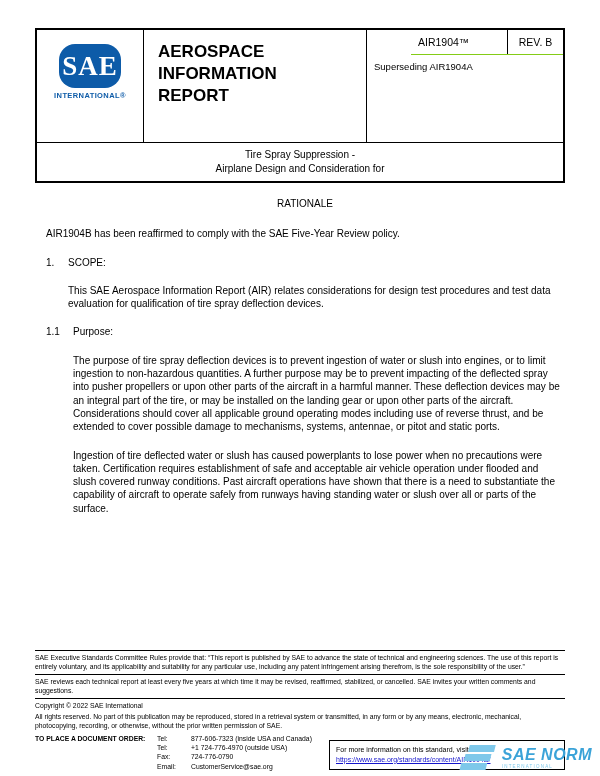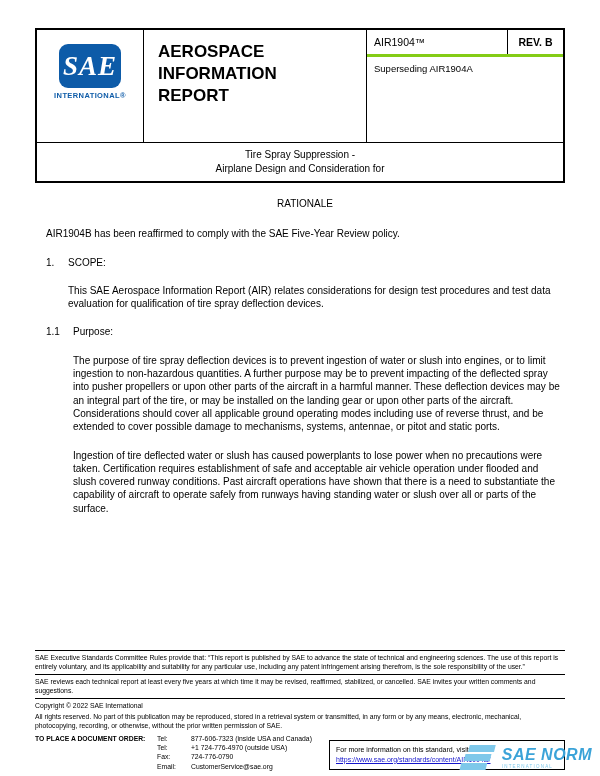--- a/index.html
+++ b/index.html
@@ -2,27 +2,27 @@
 <html><head>
 <meta charset="utf-8">
 <style>
   html,body{margin:0;padding:0;background:#e8e8e8;}
   .page{width:600px;height:776px;background:#ffffff;font-family:"Liberation Sans",sans-serif;color:#000;position:relative;overflow:hidden;margin:0 auto;}
 
   
   .header{position:absolute;left:35px;right:35px;top:28px;border:2px solid #000;}
   .header-main{display:flex;border-bottom:1.5px solid #000;height:112px;}
   .logo-cell{width:106px;border-right:1.5px solid #000;display:flex;flex-direction:column;align-items:center;padding-top:14px;}
-  .sae-logo{width:62px;height:44px;background:#0d5ba8;border-radius:9px;color:#fff;display:flex;align-items:center;justify-content:center;font-style:italic;font-weight:bold;font-size:27px;font-family:"Liberation Serif",serif;letter-spacing:1px;}
+  .sae-logo{width:62px;height:44px;background:#0d5ba8;border-radius:16px;color:#fff;display:flex;align-items:center;justify-content:center;font-weight:bold;font-size:27px;font-family:"Liberation Serif",serif;letter-spacing:1px;}
   .logo-sub{color:#0d5ba8;font-size:7.5px;font-weight:bold;margin-top:3px;letter-spacing:.4px;}
   .title-cell{flex:1;border-right:1.5px solid #000;padding:11px 14px;font-weight:bold;font-size:17px;line-height:1.3;}
   .meta-cell{width:196px;display:flex;flex-direction:column;font-size:9.5px;}
-  .meta-top{display:flex;border-bottom:3px solid #84cc16;height:24px;}
+  .meta-top{display:flex;border-bottom:1px solid #84cc16;height:24px;margin-left:44px;}
   .doc-num{flex:1;display:flex;align-items:center;padding-left:7px;font-size:10.5px;}
-  .rev{width:55px;border-left:1px solid #000;display:flex;align-items:center;justify-content:center;font-weight:bold;font-size:10.5px;}
+  .rev{width:55px;border-left:1px solid #000;display:flex;align-items:center;justify-content:center;font-weight:normal;font-size:10.5px;}
   .meta-dates{border-bottom:1px solid #000;padding:5px 7px 4px;}
   .date-row{display:flex;line-height:1.5;}
   .date-label{width:66px;}
   .meta-superseding{padding:6px 7px;}
   .header-title{height:38px;display:flex;flex-direction:column;align-items:center;justify-content:center;font-size:10px;line-height:1.4;text-align:center;}
 
   
   .docbody{position:absolute;left:46px;right:36px;top:197px;font-size:10px;line-height:1.33;}
   .rationale{text-align:center;margin:0 0 17px;}
   .para{margin:5px 0 15px;}

